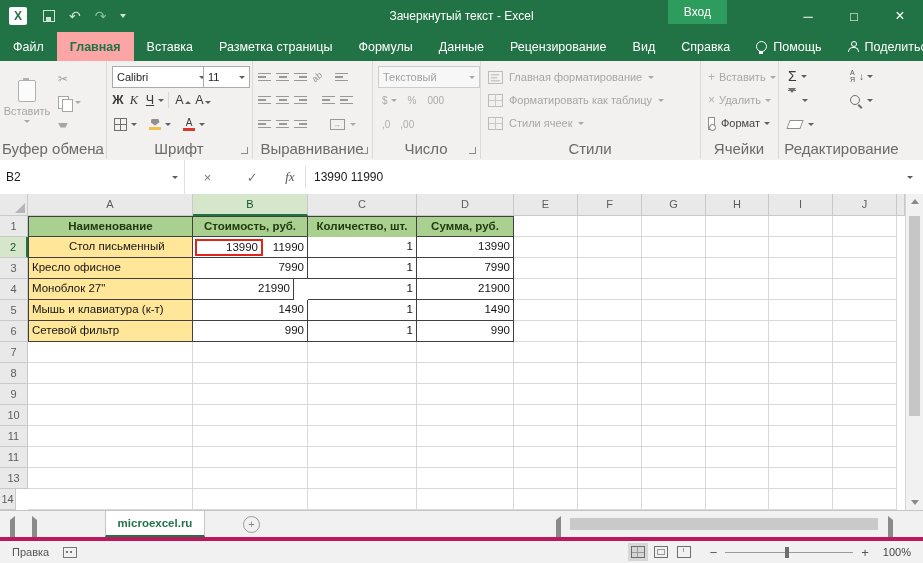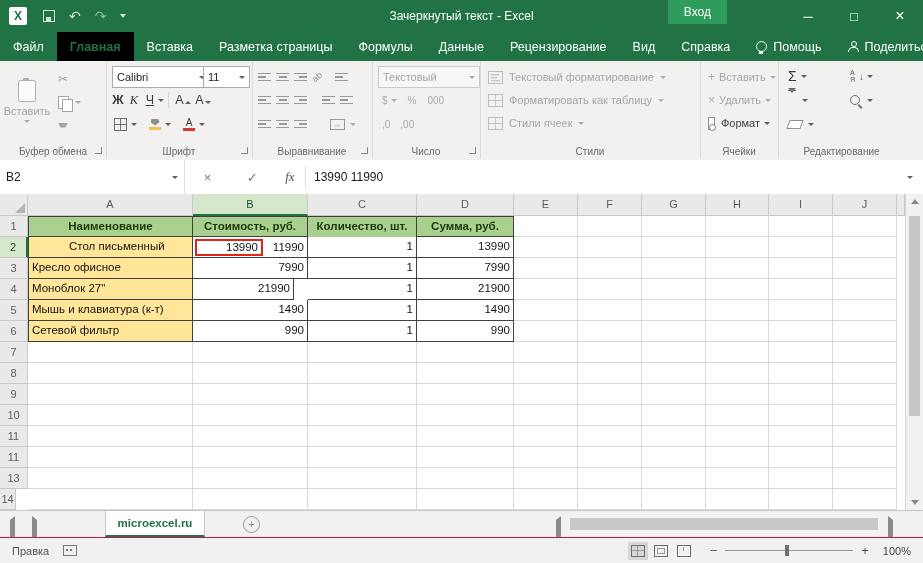--- a/index.html
+++ b/index.html
@@ -23,35 +23,35 @@
   .tb-right{margin-left:auto;display:flex;align-items:flex-start;height:100%;}
   .signin{background:var(--signin);font-size:12px;padding:5px 16px;margin-right:58px;cursor:default;}
   .winbtn{width:46px;height:100%;display:flex;align-items:center;justify-content:center;
           font-size:13px;color:#fff;}
   .winbtn.close{font-size:16px;}
 
   
   .tabrow{position:absolute;top:32px;left:0;width:100%;height:29px;background:var(--green);
           display:flex;align-items:stretch;color:#fff;font-size:12.5px;}
   .rtab{display:flex;align-items:center;padding:0 13px;cursor:default;white-space:nowrap;}
-  .rtab.active{background:#000000;color:var(--green);font-weight:bold;}
+  .rtab.active{background:#fca5a5;color:var(--green);font-weight:bold;}
   .tabspacer{flex:1;}
   .tab-util{display:flex;align-items:center;padding:0 13px;gap:0;}
   .bulb{width:9px;height:9px;border:1.3px solid #fff;border-radius:50%;position:relative;margin-right:6px;}
   .bulb::after{content:'';position:absolute;left:2px;top:9px;width:3.5px;height:2.5px;background:#fff;}
   .person{width:11px;height:11px;position:relative;margin-right:6px;}
   .person::before{content:'';position:absolute;left:3px;top:0;width:4px;height:4px;border:1px solid #fff;border-radius:50%;}
   .person::after{content:'';position:absolute;left:0;top:6px;width:9px;height:4px;border:1px solid #fff;
                  border-bottom:none;border-radius:5px 5px 0 0;}
 
   
   .ribbon{position:absolute;top:61px;left:0;width:100%;height:99px;background:#f2f1f0;
           border-bottom:1px solid #d2d0ce;}
   .rgroup{position:absolute;top:0;height:98px;border-right:1px solid #dcdad8;}
-  .glabel{position:absolute;bottom:2px;left:0;right:0;text-align:center;font-size:10px;color:#6a6a6a;}
+  .glabel{position:absolute;bottom:2px;left:0;right:0;text-align:center;font-size:15px;color:#6a6a6a;}
   .launcher{position:absolute;right:4px;bottom:5px;width:6px;height:6px;
             border-right:1.4px solid #8a8a8a;border-bottom:1.4px solid #8a8a8a;}
   .rrow{position:absolute;display:flex;align-items:center;height:20px;}
   .cv{width:0;height:0;border-left:3px solid transparent;border-right:3px solid transparent;
       border-top:3.5px solid #5f5f5f;}
   .cv.dim{border-top-color:#aaa;}
   .cv.up{border-top:none;border-bottom:3.5px solid #5f5f5f;}
   .vdiv{width:1px;height:16px;background:#d8d8d8;margin:0 4px;}
   .dis{color:#a6a6a6;}
   .en{color:#444;}
@@ -171,21 +171,21 @@
   .sheettab{position:absolute;left:105px;top:0;width:100px;height:26px;background:#fff;
             border-left:1px solid #c6c6c6;border-right:1px solid #c6c6c6;border-bottom:2px solid var(--green);
             box-sizing:border-box;display:flex;align-items:center;justify-content:center;
             font-size:11.5px;font-weight:bold;color:var(--green);}
   .newsheet{position:absolute;left:243px;top:5px;width:15px;height:15px;border:1px solid #9a9a9a;border-radius:50%;
             display:flex;align-items:center;justify-content:center;font-size:11px;color:#8a8a8a;line-height:1;}
   .hthumb{position:absolute;left:570px;top:7px;width:308px;height:12px;background:#c9c9c9;}
 
   
   .statusbar{position:absolute;top:537px;left:0;width:100%;height:26px;background:#f1f1f1;
-             border-top:1px solid #be185d;box-sizing:border-box;display:flex;align-items:center;
+             border-top:4px solid #be185d;box-sizing:border-box;display:flex;align-items:center;
              font-size:11px;color:#555;}
   .smode{margin-left:12px;}
   .macroico{width:12px;height:9px;border:1px solid #777;margin-left:14px;
             background:linear-gradient(#777,#777) 2px 3px/2px 2px no-repeat,
                        linear-gradient(#777,#777) 6px 3px/2px 2px no-repeat;}
   .srt{margin-left:auto;display:flex;align-items:center;}
   .vico{width:20px;height:18px;display:flex;align-items:center;justify-content:center;margin-left:3px;}
   .vico.on{background:#d6d6d6;}
   .vi1{width:12px;height:10px;border:1px solid #6e6e6e;
        background:linear-gradient(#9a9a9a,#9a9a9a) center/100% 1px no-repeat,
@@ -391,21 +391,21 @@
         <span class="numico">,0</span>
         <span class="numico">,00</span>
       </div>
       <div class="glabel">Число</div>
       <span class="launcher"></span>
     </div>
 
     <div class="rgroup" style="left:480px;width:220px;">
       <div class="stylerow" style="top:6px;">
         <span class="cficon"></span>
-        <span class="dis">Текстовый форматирование</span>
+        <span class="dis">Главная форматирование</span>
         <span class="cv dim" style="margin-left:6px;"></span>
       </div>
       <div class="stylerow" style="top:29px;">
         <span class="tblicon"></span>
         <span class="dis">Форматировать как таблицу</span>
         <span class="cv dim" style="margin-left:6px;"></span>
       </div>
       <div class="stylerow" style="top:52px;">
         <span class="tblicon"></span>
         <span class="dis">Стили ячеек</span>

